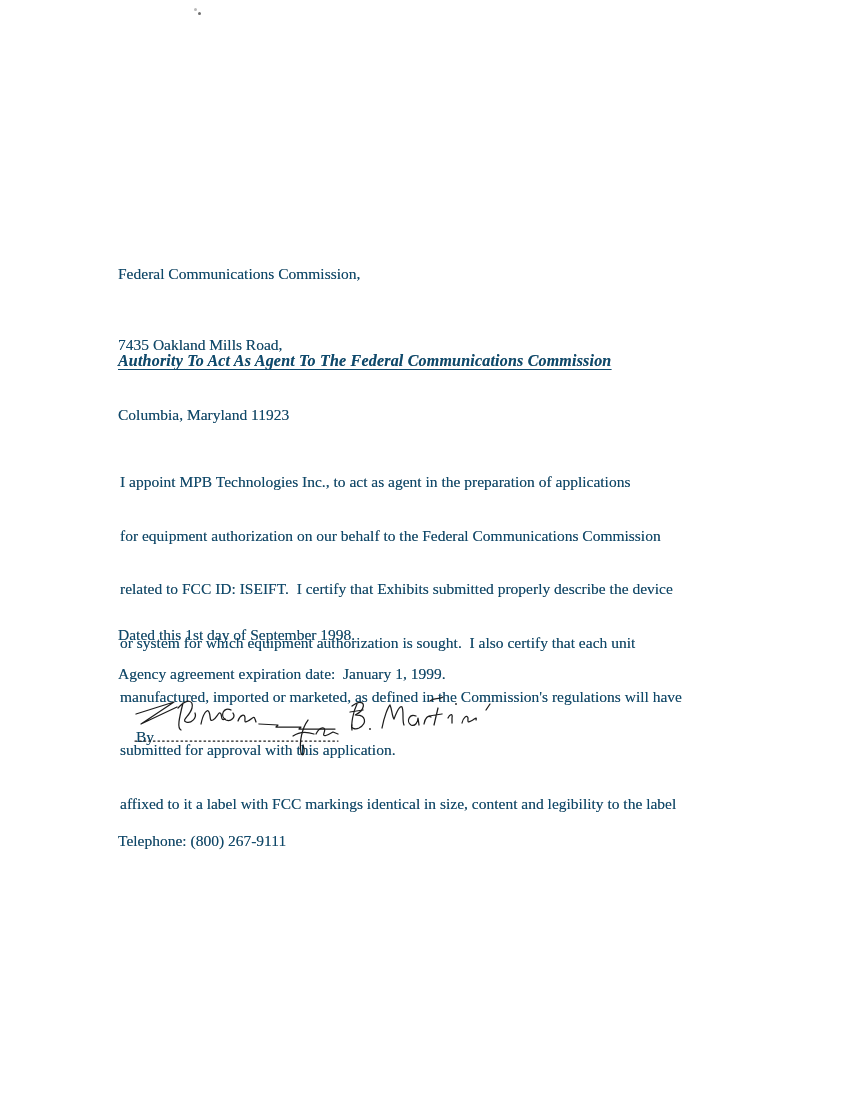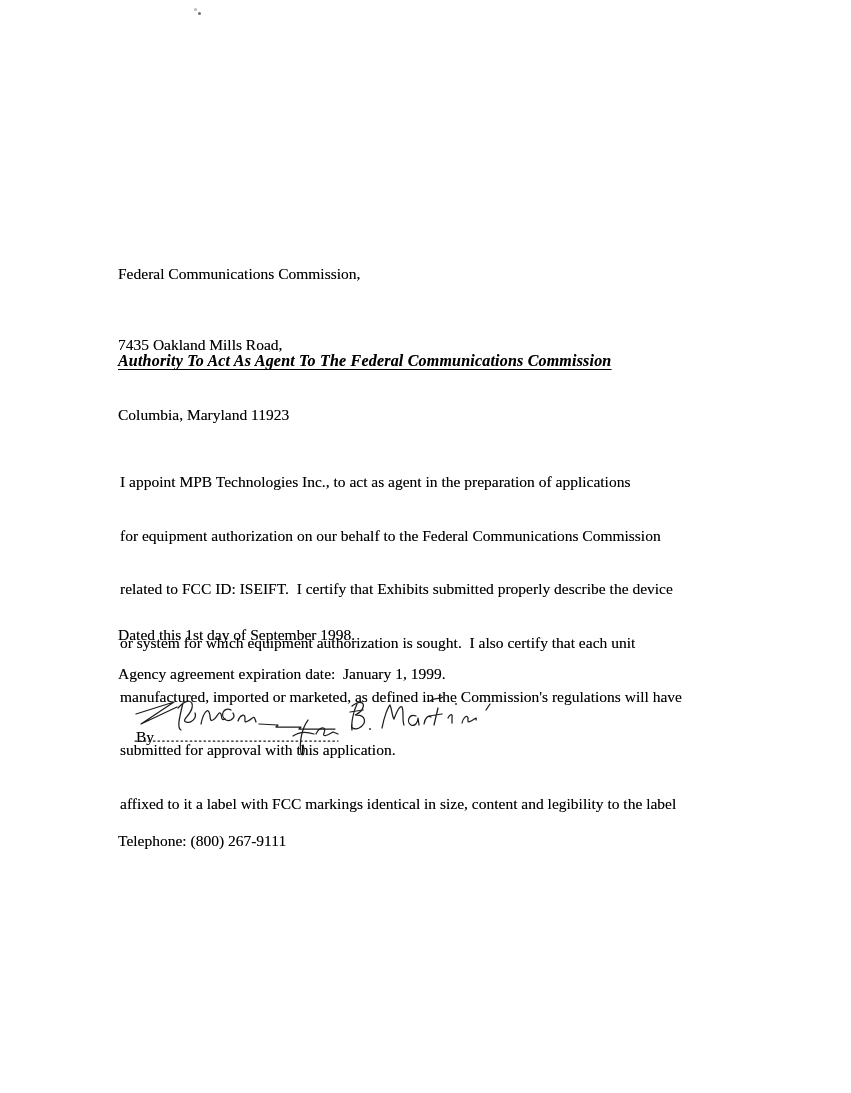--- a/index.html
+++ b/index.html
@@ -3,21 +3,21 @@
 <meta charset="utf-8">
 <style>
   * { margin: 0; padding: 0; box-sizing: border-box; }
   html, body { background: #e8e8e8; }
   .page {
     position: relative;
     width: 851px;
     height: 1093px;
     background: #ffffff;
     font-family: "Liberation Serif", "DejaVu Serif", serif;
-    color: #000000;
+    color: #0c4a6e;
     overflow: hidden;
     text-shadow: 0 0 0.6px rgba(45,45,45,0.55); 
   }
   .abs { position: absolute; white-space: pre-wrap; }
 
   .scan-dot {
     position: absolute; left: 198px; top: 12px;
     width: 3px; height: 3px; background: #6f6f6f; border-radius: 50%;
   }
   .scan-dot::before {

